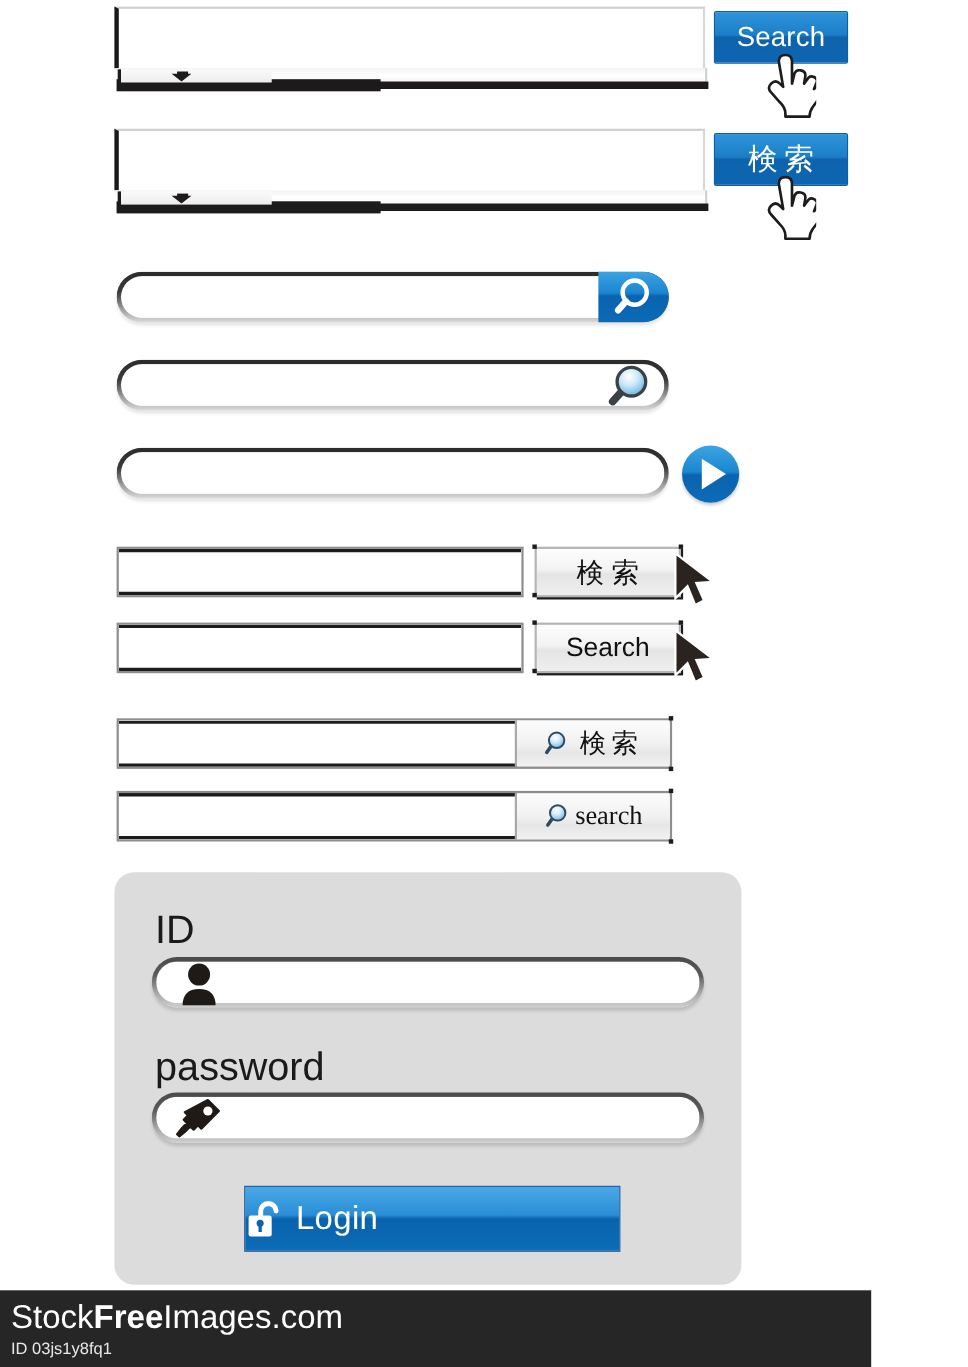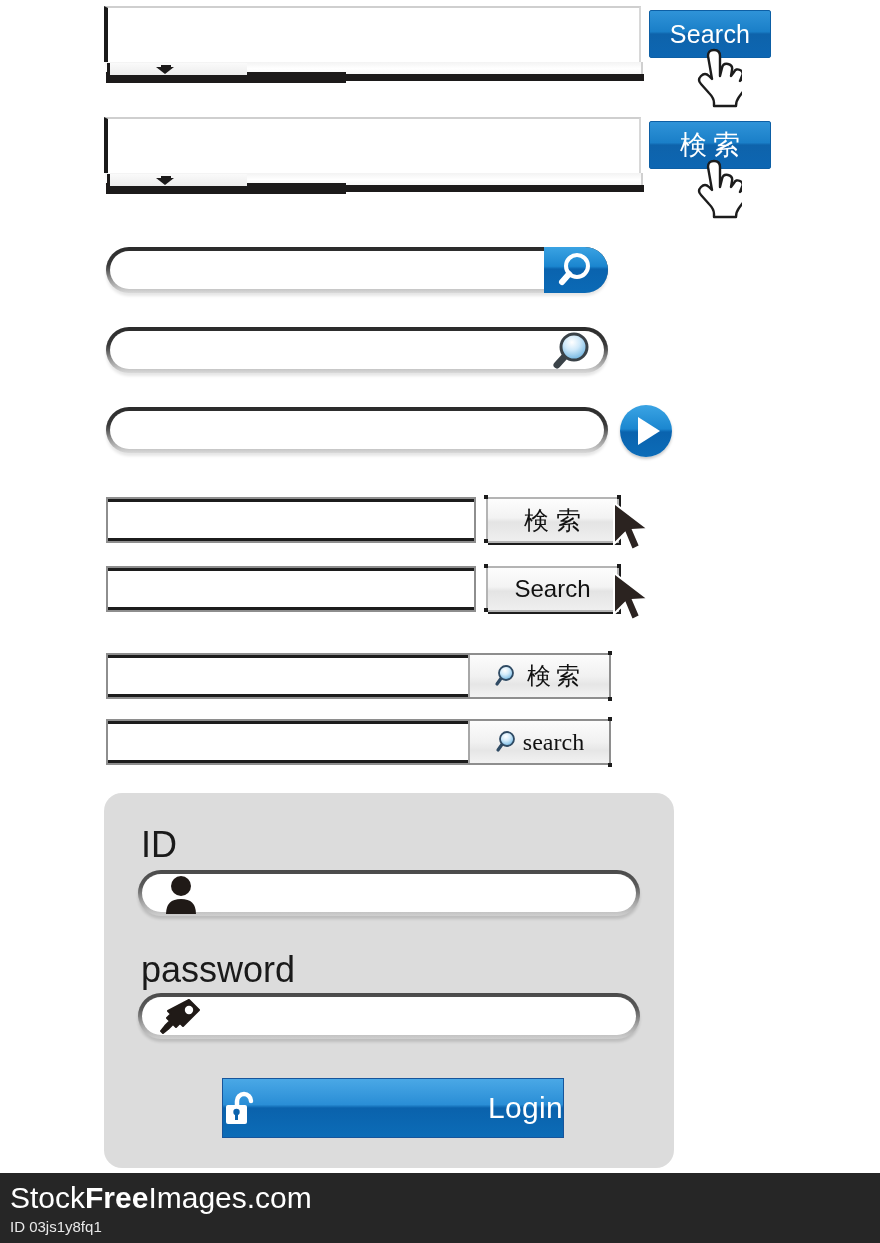--- a/index.html
+++ b/index.html
@@ -142,28 +142,28 @@
     background-image:
       linear-gradient(#fff,#fff),
       linear-gradient(to bottom,#4a4a4a 0%,#5a5a5a 35%,#a5a5a5 70%,#cfcfcf 100%);
     background-origin:border-box;background-clip:content-box,border-box;
     box-shadow:0 3px 3px rgba(0,0,0,.14);
   }
   .login-btn{
     position:absolute;left:222px;top:1078px;width:340px;height:58px;
     background:linear-gradient(to bottom,#4aa8e6 0%,#2a8ed6 44%,#0a62ac 50%,#0c6cb7 100%);
     border:1px solid #17559b;
-    display:flex;align-items:center;justify-content:space-between;gap:12px;
+    display:flex;align-items:center;justify-content:flex-start;gap:12px;
     color:#ffffff;
   }
   .login-btn .t{font-size:30px;letter-spacing:.3px;}
 
   
   .footer{
-    position:absolute;left:0;top:1173px;width:880px;height:70px;background:#262626;
+    position:absolute;left:0;top:1173px;width:752px;height:70px;background:#262626;padding-left:40px;
   }
   .footer-brand{
     position:absolute;left:10px;top:8px;color:#ffffff;font-size:30px;white-space:nowrap;
   }
   .footer-brand b{font-weight:bold;}
   .footer-id{position:absolute;left:10px;top:45px;color:#e8e8e8;font-size:15px;}
 </style>
 </head>
 <body>
 

